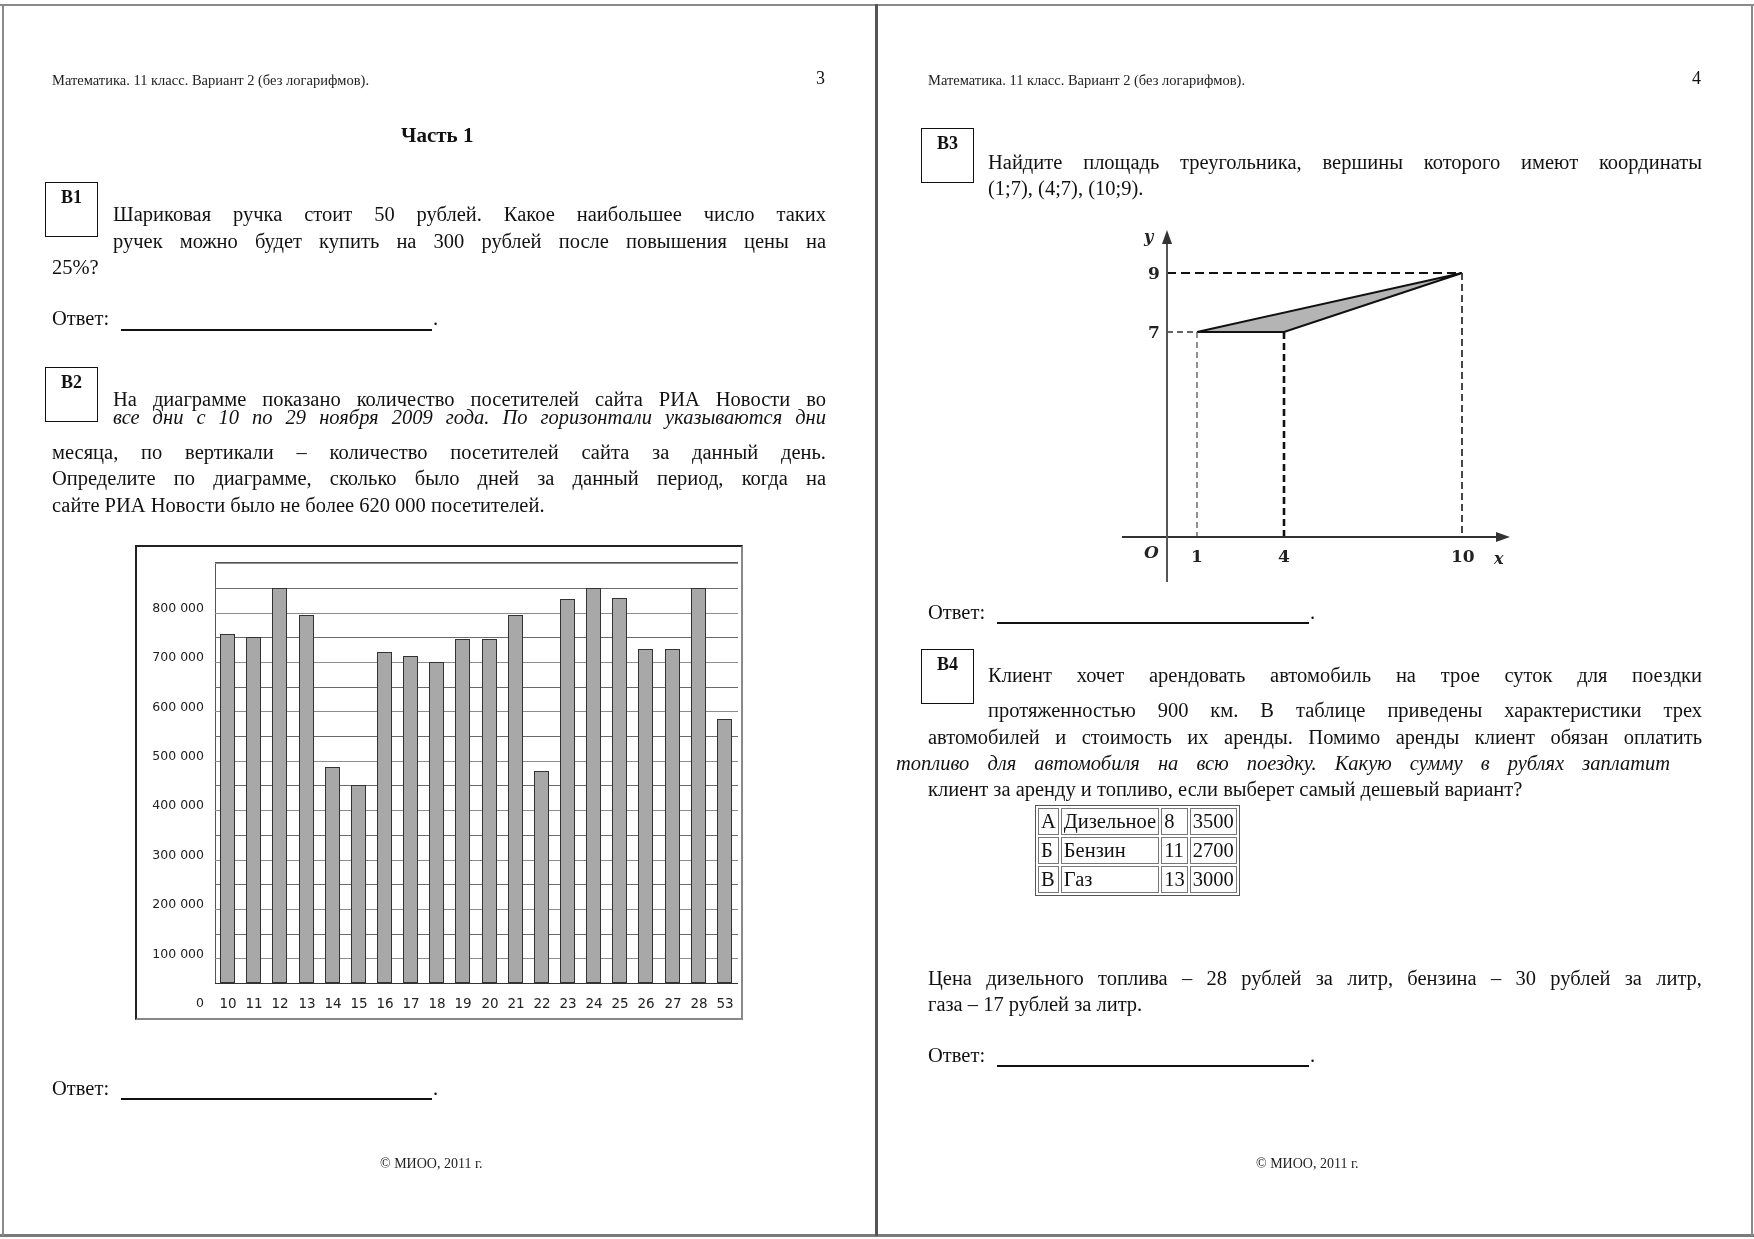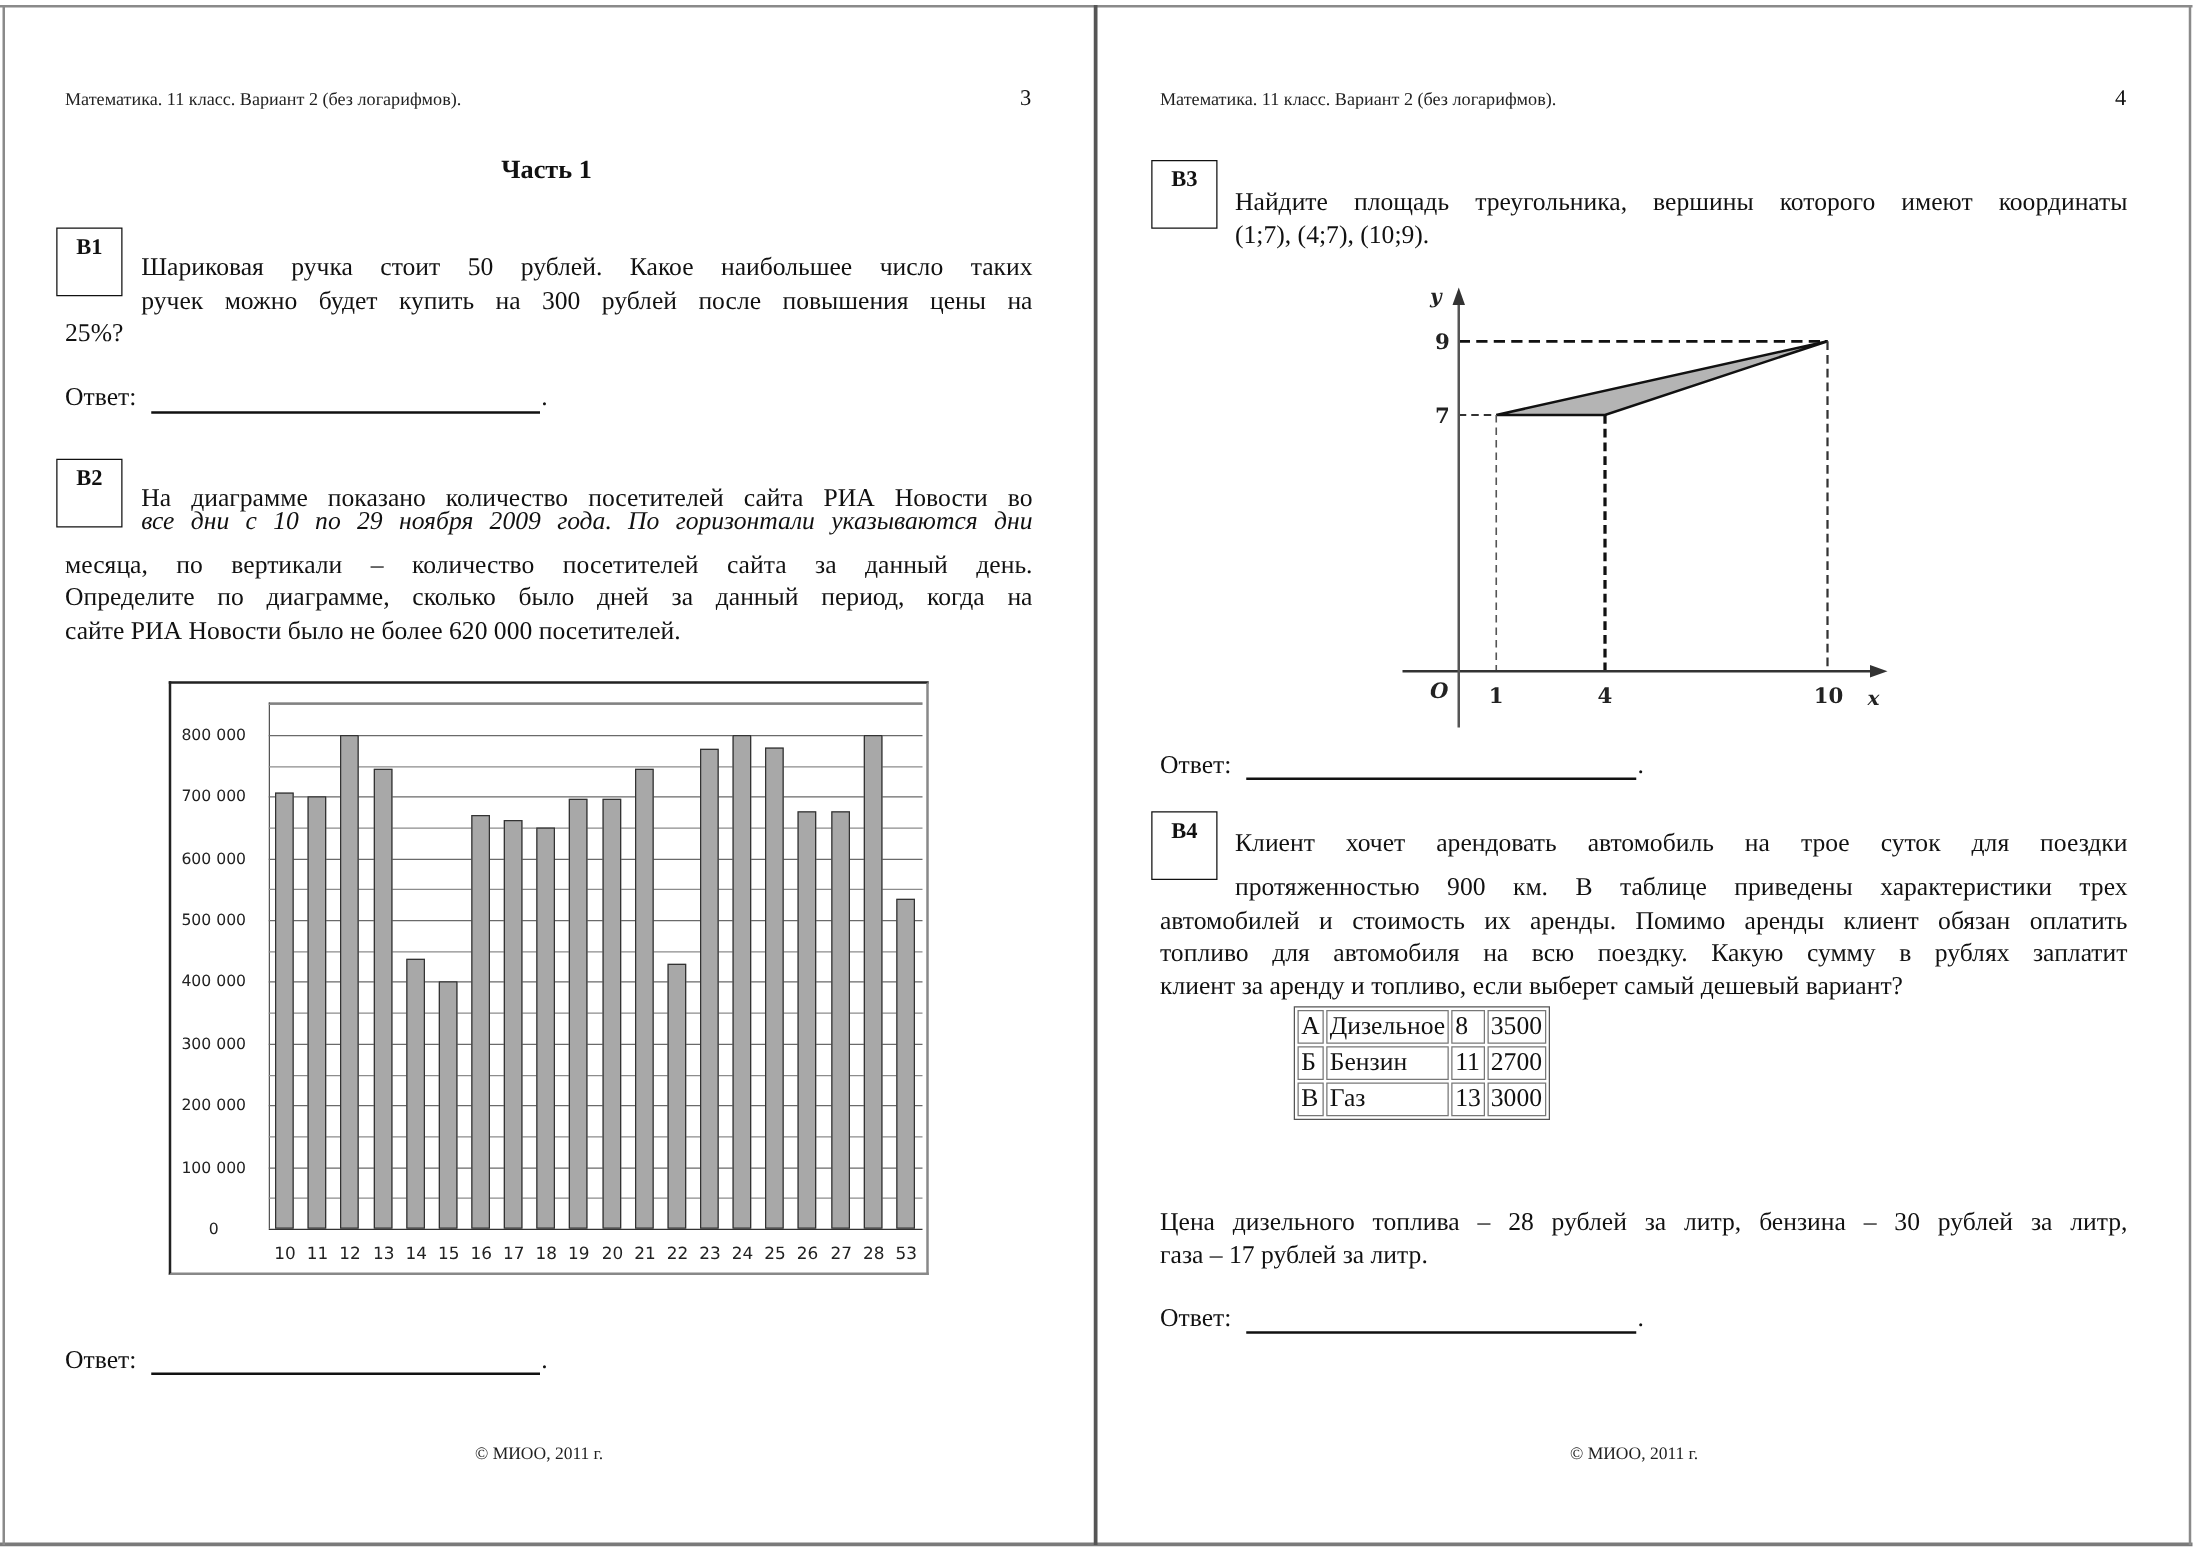--- a/index.html
+++ b/index.html
@@ -24,21 +24,21 @@
     .answer-dot { font-size:20.5px; }
     .footer { font-size:14px; color:#222; }
 
     
     .chart-frame { position:absolute; left:135px; top:545px; width:608px; height:475px;
                    border:2px solid #222; border-right-color:#888; border-bottom-color:#888; box-sizing:border-box; background:#fff; }
     .plot { position:absolute; left:215px; top:562px; width:523px; height:421px; border-left:1px solid #555; border-top:1px solid #555; box-sizing:border-box; }
     .gridline { position:absolute; left:215px; width:523px; height:1px; background:#6a6a6a; }
     .gridline.minor { background:#8c8c8c; }
     .bar { position:absolute; width:15px; background:#a8a8a8; border:1px solid #333; box-sizing:border-box; }
-    .ytick { position:absolute; font-family:"DejaVu Sans", sans-serif; font-size:12.5px; text-align:center; width:66px; color:#222; }
+    .ytick { position:absolute; font-family:"DejaVu Sans", sans-serif; font-size:12.5px; text-align:right; width:66px; color:#222;margin-top:20px; }
     .xtick { position:absolute; font-family:"DejaVu Sans", sans-serif; font-size:13.5px; text-align:center; width:26px; color:#222; }
     .zero-axis { position:absolute; left:215px; top:983px; width:523px; height:1px; background:#333; }
 
     
     table.cars { position:absolute; left:1035px; top:805px; border-collapse:separate; border-spacing:2px;
                  border:1px solid #555; font-size:20.5px; }
     table.cars td { border:1px solid #777; padding:0 2px; vertical-align:top; line-height:25px; }
   </style>
 </head>
 <body>
@@ -189,21 +189,21 @@
   </svg>
 
   <div class="abs answer-label" style="left:928px; top:601px;">Ответ:</div>
   <div class="answer-line" style="left:997px; top:622px; width:312px;"></div>
   <div class="abs answer-dot" style="left:1310px; top:601px;">.</div>
 
   <div class="qbox" style="left:921px; top:649px;">B4</div>
   <div class="abs body justify" style="left:988px; top:662px; width:714px;">Клиент хочет арендовать автомобиль на трое суток для поездки</div>
   <div class="abs body justify" style="left:988px; top:697px; width:714px;">протяженностью 900 км. В таблице приведены характеристики трех</div>
   <div class="abs body justify" style="left:928px; top:724px; width:774px;">автомобилей и стоимость их аренды. Помимо аренды клиент обязан оплатить</div>
-  <div class="abs body justify" style="left:928px; top:750px; width:774px;">топливо для автомобиля на всю поездку. Какую сумму в рублях заплатит</div>
+  <div class="abs body justify" style="left:896px; top:750px; width:774px;font-style:italic;">топливо для автомобиля на всю поездку. Какую сумму в рублях заплатит</div>
   <div class="abs body" style="left:928px; top:776px;">клиент за аренду и топливо, если выберет самый дешевый вариант?</div>
 
   <table class="cars">
     <tbody>
     <tr>
       <td>А</td>
       <td>Дизельное</td>
       <td>8</td>
       <td>3500</td>
     </tr>

